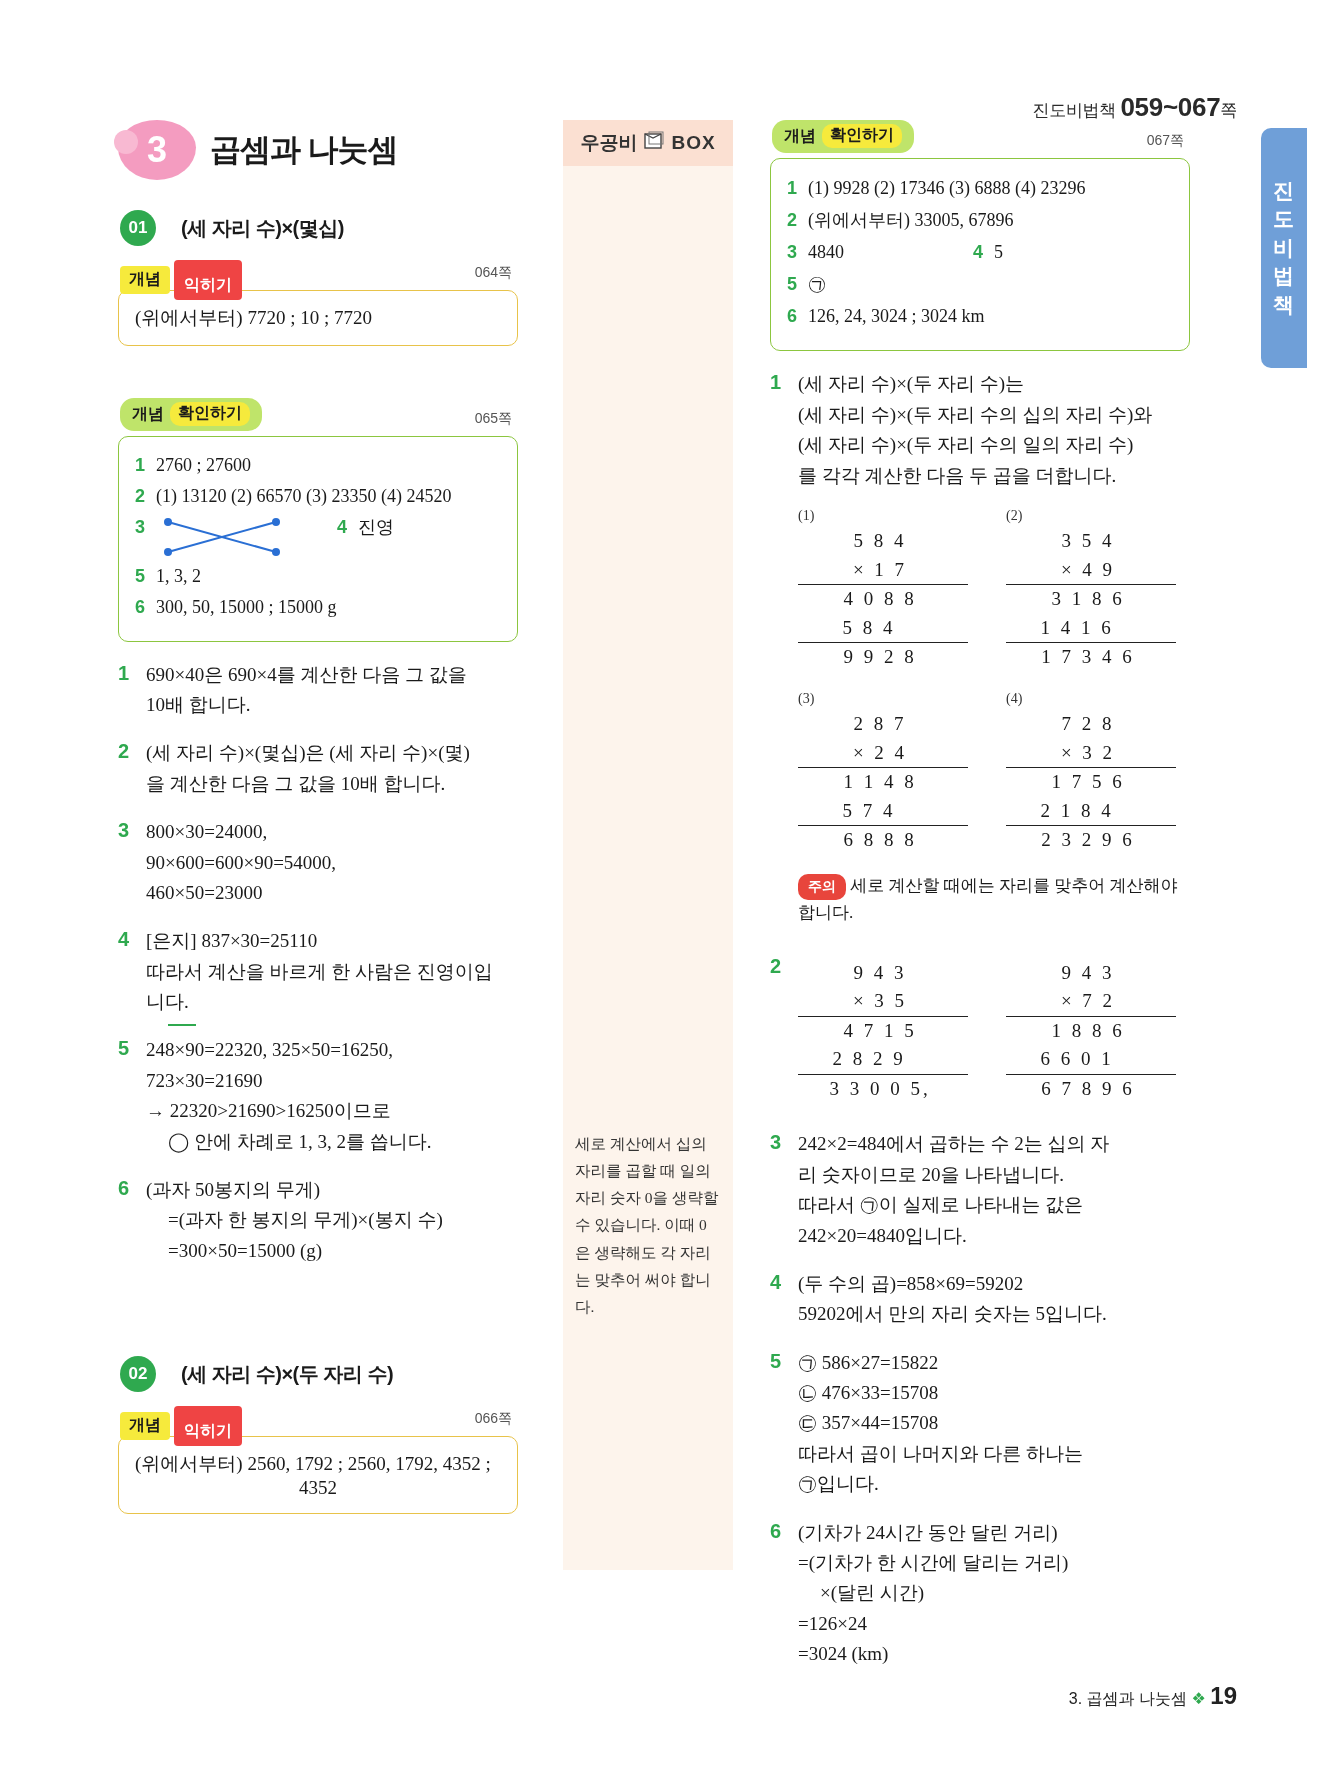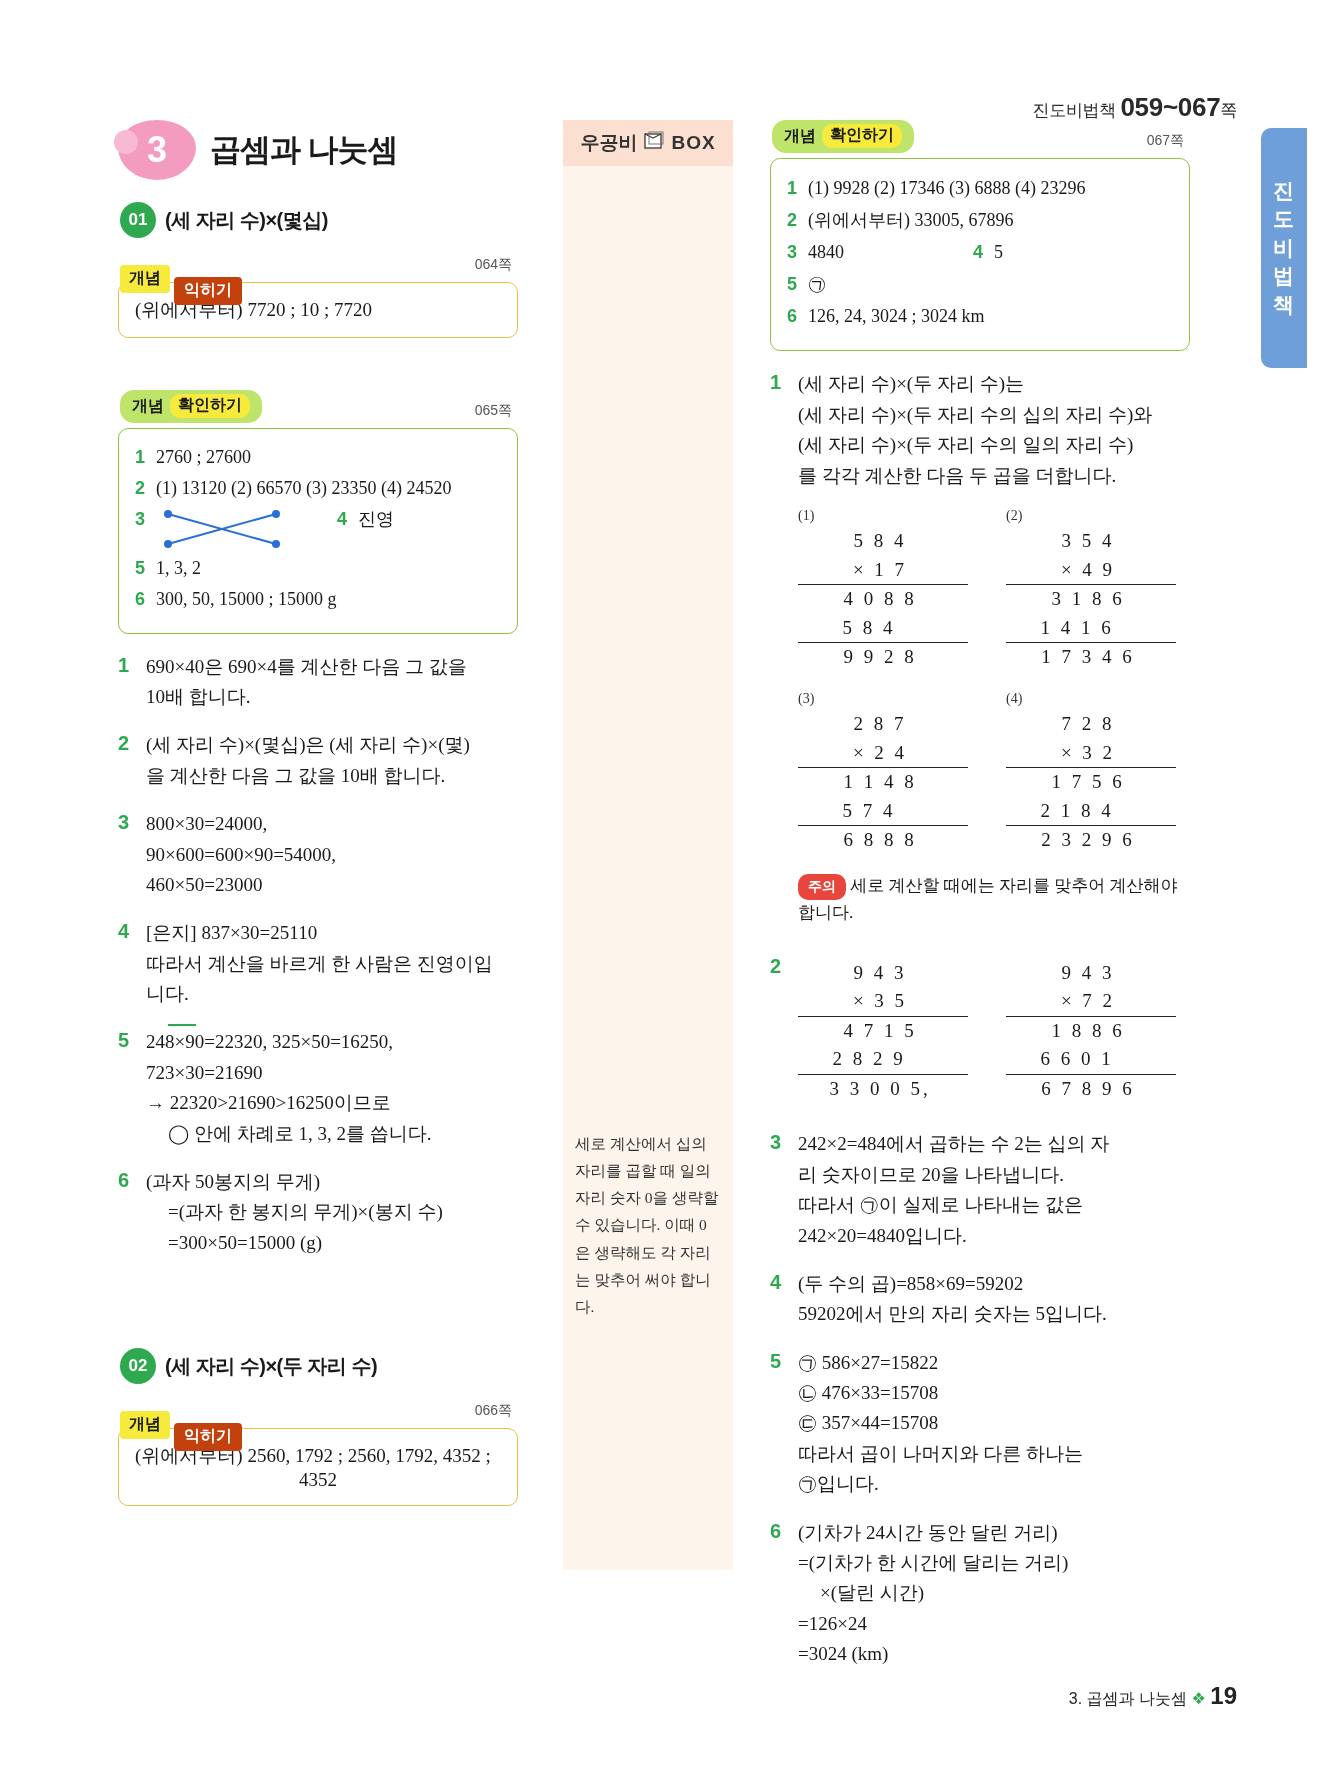--- a/index.html
+++ b/index.html
@@ -53,41 +53,41 @@
   }
   .chapter-badge:before{
     content:""; position:absolute; left:-4px; top:10px; width:24px;height:24px;
     background:#f8b9d2; border-radius:50%;
   }
   .chapter-title {
     font-family: "Liberation Sans", sans-serif;
     font-weight: bold; font-size: 31px; letter-spacing: -1px;
   }
 
-  .sec-head { display:flex; align-items:center; gap:9px; margin: 22px 0 14px 2px; }
+  .sec-head { display:flex; align-items:center; gap:25px; margin: 30px 0 14px 2px; }
   .sec-num {
     width: 36px; height: 36px; border-radius: 50%;
     background: #2fa94f; color: #fff;
     font-family: "Liberation Sans", sans-serif;
     font-weight: bold; font-size: 17px;
     display:flex; align-items:center; justify-content:center;
   }
   .sec-title { font-family:"Liberation Sans", sans-serif; font-weight: bold; font-size: 20px; letter-spacing:-0.5px;}
 
   
   .chip-row { display:flex; align-items:center; gap:0px; position:relative; }
   .chip-yellow {
     background:#f6ea3c; color:#1b1b1b;
     font-family:"Liberation Sans", sans-serif; font-weight:bold;
     font-size:16px; padding:3px 9px 4px; border-radius:4px;
   }
   .chip-dark {
-    background:#c2410c; color:#fff;
+    background:#ef4444; color:#fff;
     font-family:"Liberation Sans", sans-serif; font-weight:bold;
-    font-size:16px; padding:3px 10px 4px; border-radius:4px; margin-left:4px;margin-top:25px;
+    font-size:16px; padding:15px 10px 4px; border-radius:4px; margin-left:4px;
   }
   .chip-green-box {
     background:#bfe46a; border-radius: 14px; padding:4px 12px 5px;
     display:inline-flex; align-items:center; gap:6px;
   }
   .chip-green-box .g1 { font-family:"Liberation Sans", sans-serif; font-weight:bold; font-size:16px; color:#1b1b1b; }
   .chip-green-box .g2 {
     background:#f6ea3c; border-radius:10px; padding:1px 8px 2px;
     font-family:"Liberation Sans", sans-serif; font-weight:bold; font-size:16px; color:#1b1b1b;
   }

